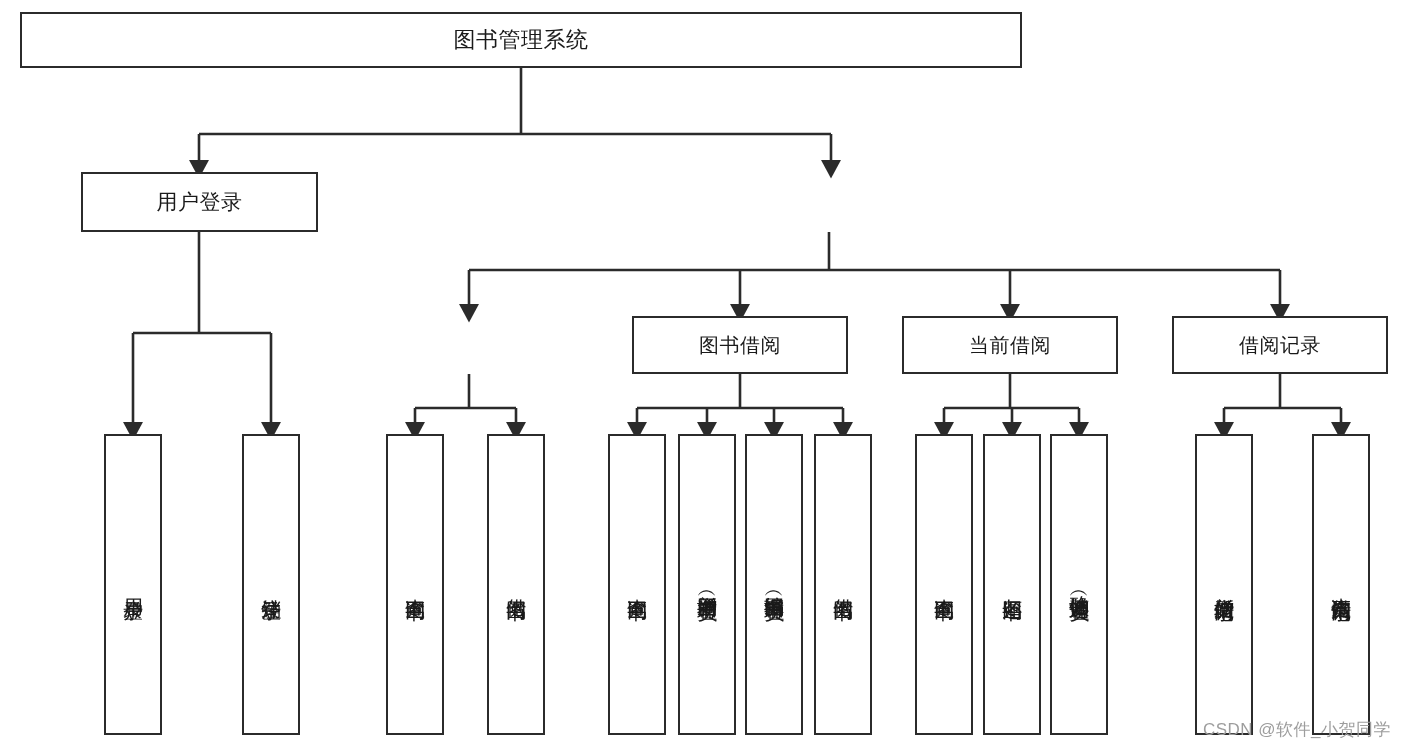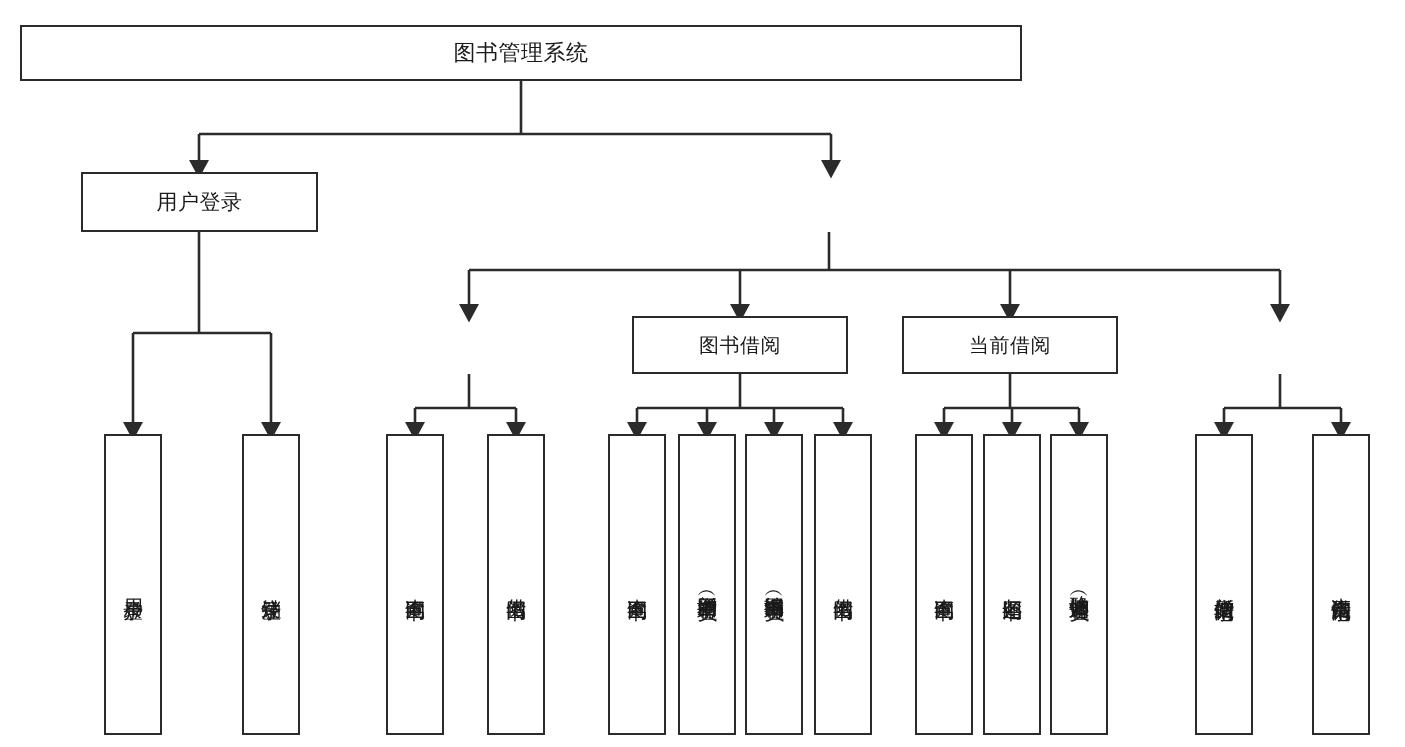--- a/index.html
+++ b/index.html
@@ -121,33 +121,36 @@
       <path d="M1012,408 L1012,430" marker-end="url(#arrowhead)"></path>
       <path d="M1079,408 L1079,430" marker-end="url(#arrowhead)"></path>
 
       <path d="M1280,374 L1280,408"></path>
       <path d="M1224,408 L1341,408"></path>
       <path d="M1224,408 L1224,430" marker-end="url(#arrowhead)"></path>
       <path d="M1341,408 L1341,430" marker-end="url(#arrowhead)"></path>
     </g>
   </svg>
 
-  <div class="node root" id="n-root" style="left: 20px; top: 25px; width: 1002px; height: 56px;">
+  <div class="node root" id="n-root" style="left: 20px; top: 12px; width: 1002px; height: 56px;">
     <span class="node-label">图书管理系统</span>
   </div>
 
   <div class="node level2" id="n-l2-0" style="left: 81px; top: 172px; width: 237px; height: 60px;">
     <span class="node-label">用户登录</span>
   </div>
 
   <div class="node level3" id="n-l3-1" style="left: 632px; top: 316px; width: 216px; height: 58px;">
     <span class="node-label">图书借阅</span>
   </div>
   <div class="node level3" id="n-l3-2" style="left: 902px; top: 316px; width: 216px; height: 58px; justify-content: center;">
     <span class="node-label">当前借阅</span>
+  </div>
+  <div class="node level3" id="n-l3-3" style="left: 1172px; top: 316px; width: 216px; height: 58px;">
+    <span class="node-label">借阅记录</span>
   </div>
 
   <div class="node leaf" id="n-leaf-0" style="left: 104px; top: 434px; width: 58px; height: 301px;">
     <span class="node-label">用户登录</span>
   </div>
   <div class="node leaf" id="n-leaf-1" style="left: 242px; top: 434px; width: 58px; height: 301px;">
     <span class="node-label">注销登录</span>
   </div>
   <div class="node leaf" id="n-leaf-2" style="left: 386px; top: 434px; width: 58px; height: 301px;">
     <span class="node-label">查询图书</span>
@@ -176,14 +179,15 @@
   <div class="node leaf" id="n-leaf-10" style="left: 1050px; top: 434px; width: 58px; height: 301px;">
     <span class="node-label">确认归还（管理员）</span>
   </div>
   <div class="node leaf" id="n-leaf-11" style="left: 1195px; top: 434px; width: 58px; height: 301px;">
     <span class="node-label">新增借阅记录</span>
   </div>
   <div class="node leaf" id="n-leaf-12" style="left: 1312px; top: 434px; width: 58px; height: 301px;">
     <span class="node-label">查询借阅记录</span>
   </div>
 
+  <div class="watermark">CSDN @软件_小贺同学</div>
 
 </div>
 
 </body></html>

